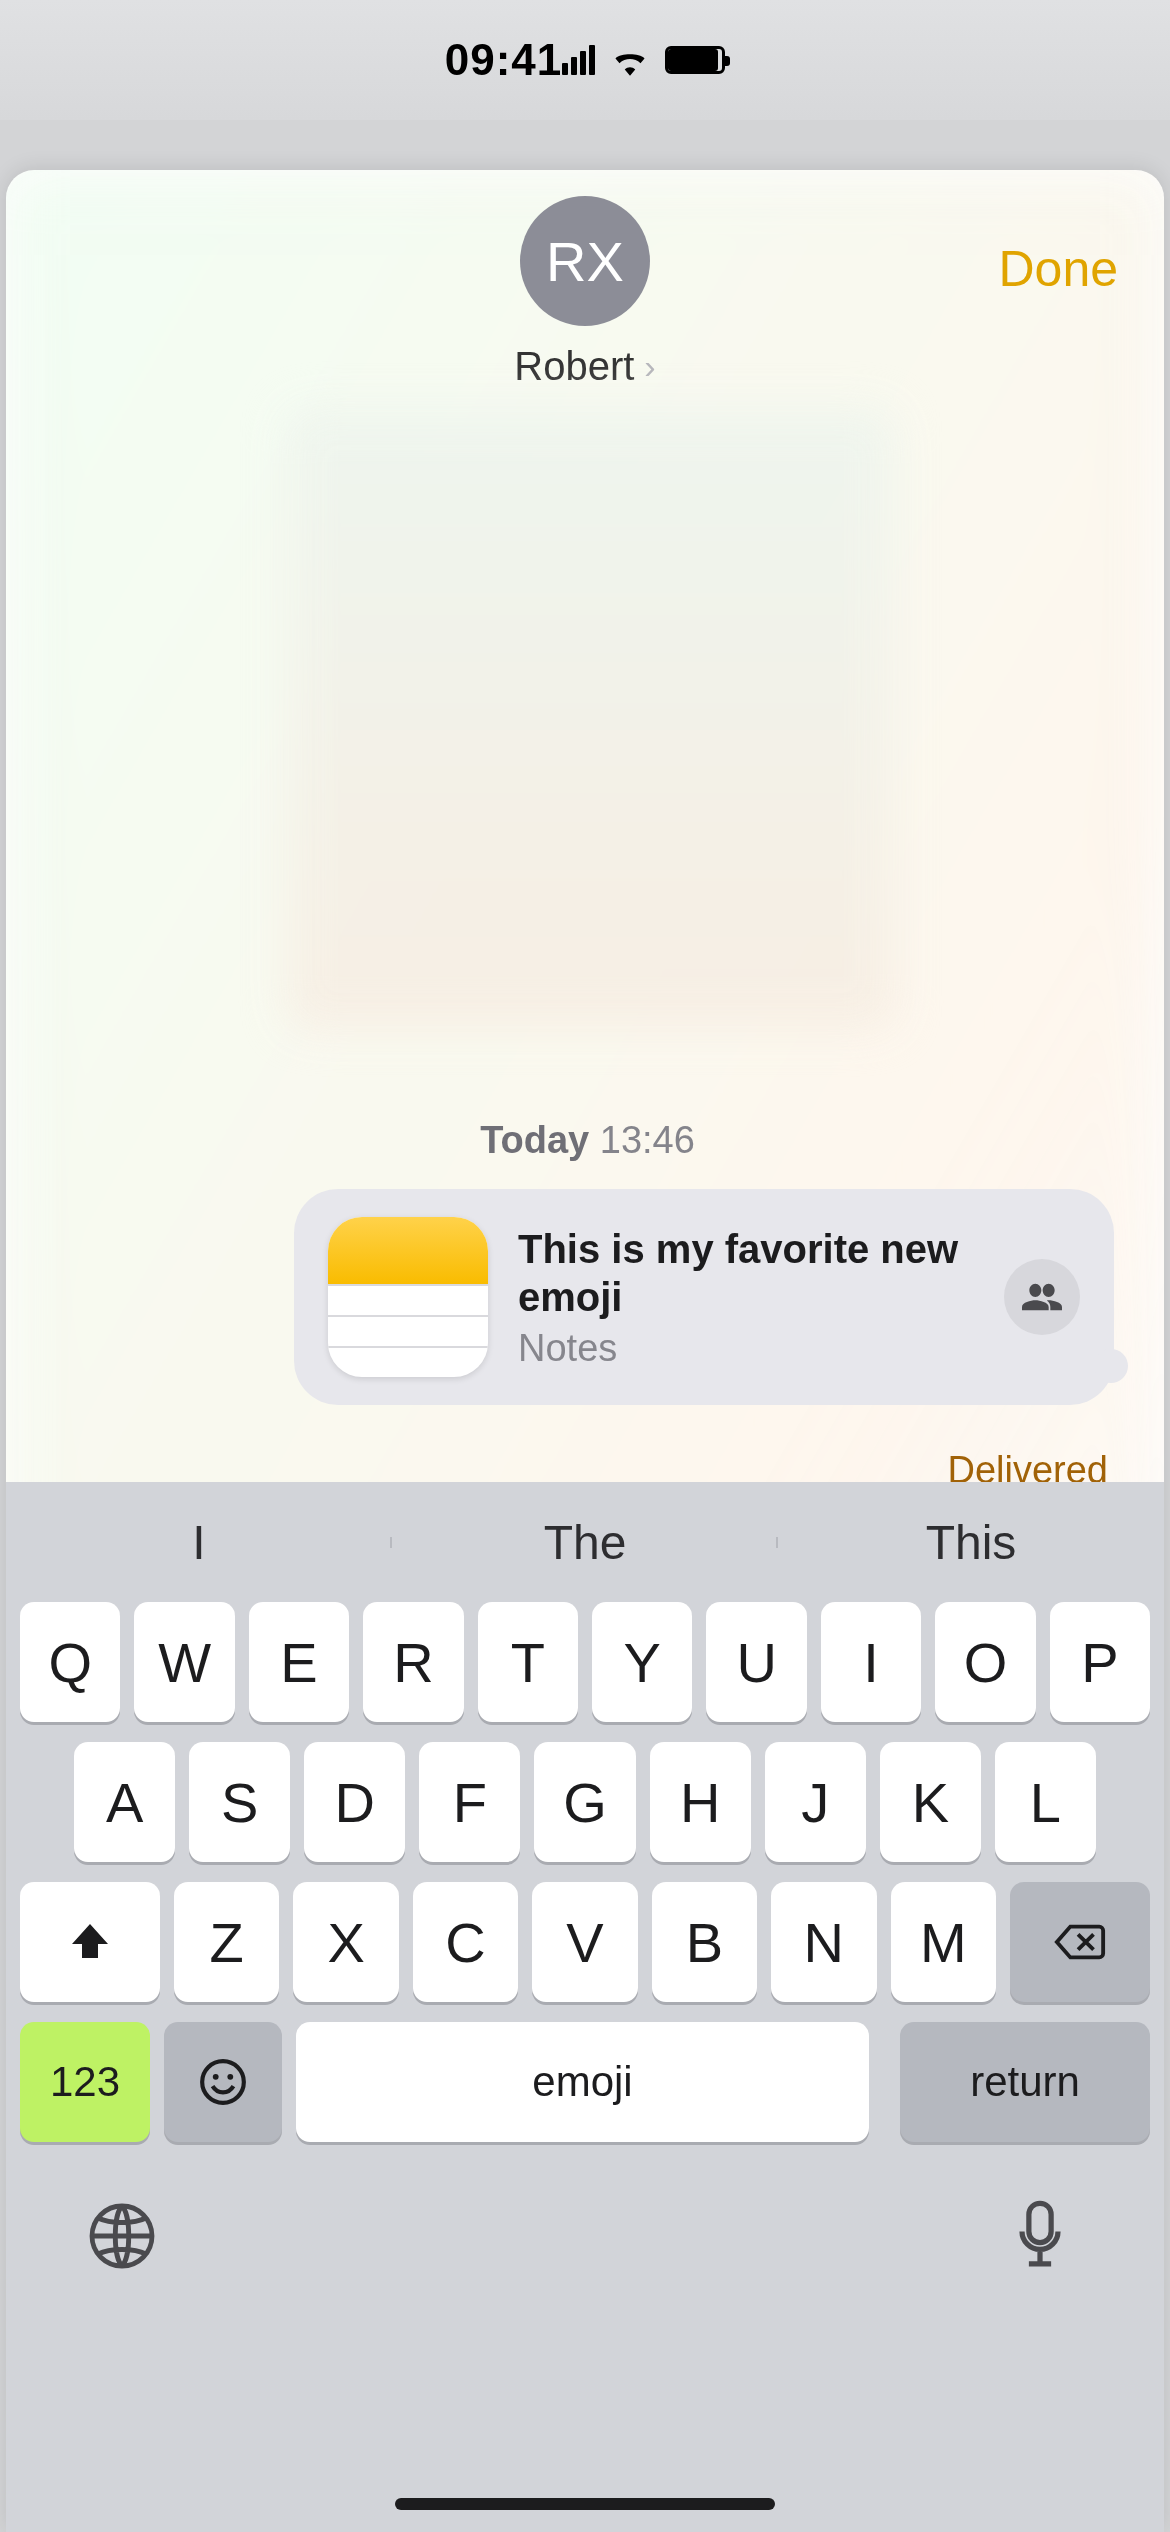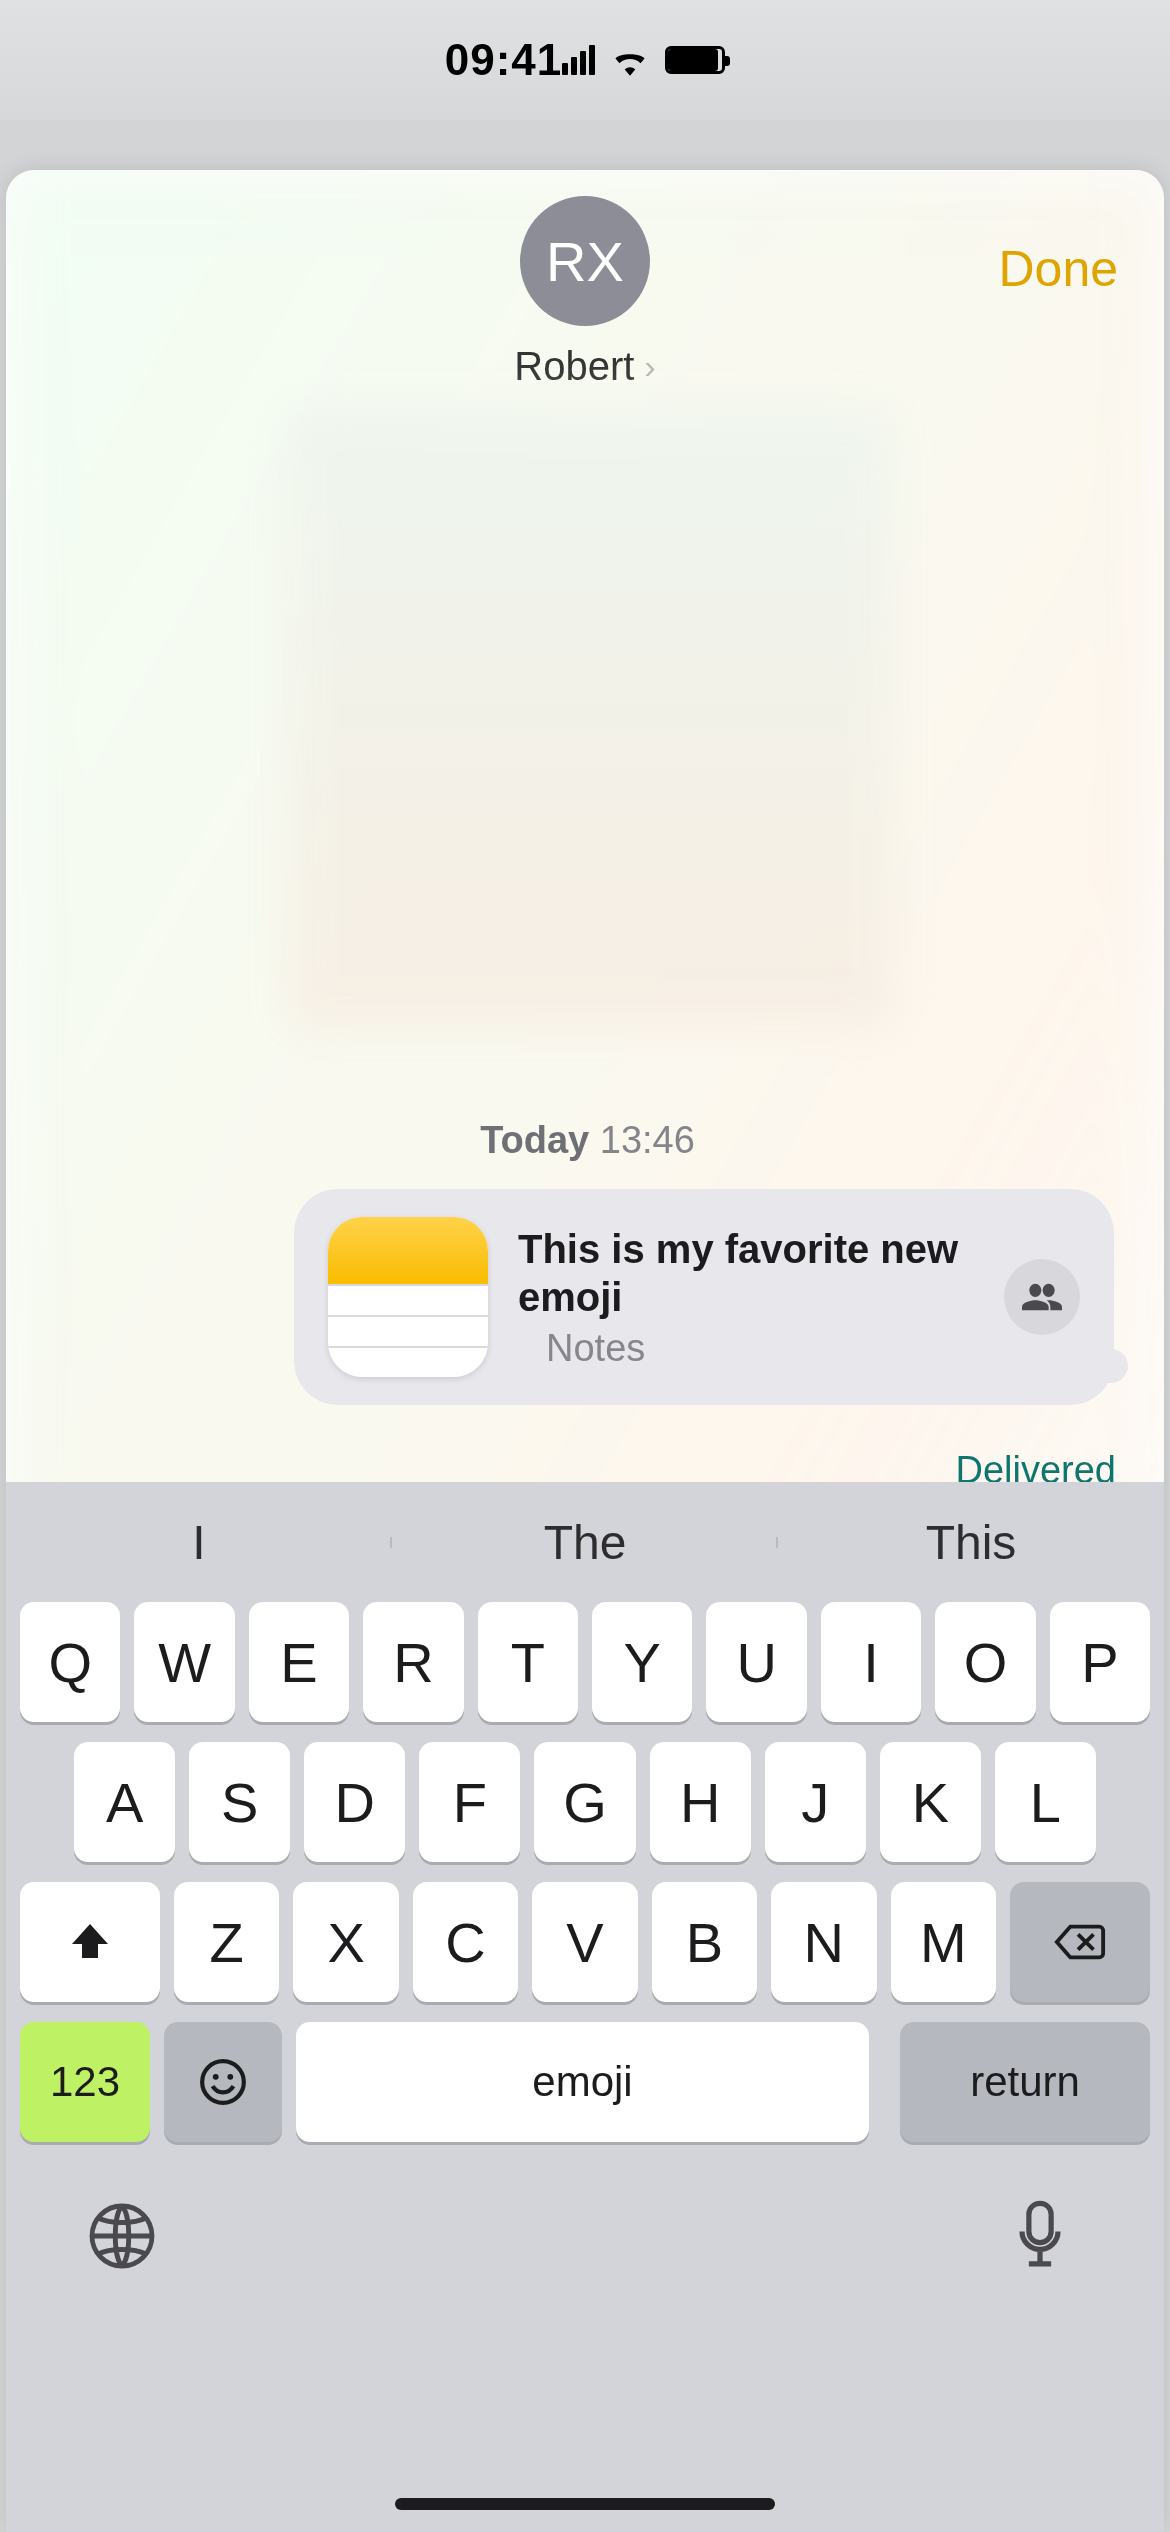--- a/index.html
+++ b/index.html
@@ -35,23 +35,23 @@
   .timestamp { position:absolute; left:5px; right:0; top:720px; text-align:center; color:#84848b; font-size:38px;}
   .timestamp b{color:#6f6f76; font-weight:600;}
 
   .bubble { position:absolute; top:790px; right:50px; width:820px; background:#e7e7ec; border-radius:44px; padding:28px 34px; display:flex; align-items:center; gap:30px;}
   .bubble .tail{ position:absolute; right:-14px; bottom:22px; width:34px; height:34px; background:#e7e7ec; border-radius:50%;}
   .notes-icon{ width:160px; height:160px; border-radius:34px; background:#fff; box-shadow:0 2px 6px rgba(0,0,0,.12); overflow:hidden; flex:none; display:flex; flex-direction:column;}
   .notes-icon .top{ height:42%; background:linear-gradient(#ffd24a,#f9bc00);}
   .notes-icon .line{ flex:1; border-top:2px solid #d9d9dd;}
   .bubble-text{ flex:1; }
   .bubble-title{ font-size:40px; font-weight:600; color:#1c1c1e; line-height:1.2;}
-  .bubble-sub{ font-size:38px; color:#86868d; margin-top:6px;margin-left:28px;}
+  .bubble-sub{ font-size:38px; color:#86868d; margin-top:6px;}
   .collab{ width:76px; height:76px; border-radius:50%; background:#d7d7dc; display:flex; align-items:center; justify-content:center; color:#4a4a4e;}
-  .delivered{ position:absolute; right:48px; top:1050px; color:#0f766e; font-size:38px;}
+  .delivered{ position:absolute; right:56px; top:1050px; color:#a16207; font-size:38px;}
 
   
   .compose { position:absolute; left:0; right:0; top:1160px; padding:0 36px; display:flex; align-items:center; gap:30px;}
   .cam-btn, .apps-btn { width:86px; height:70px; border-radius:20px; background:#c3c3c8; display:flex; align-items:center; justify-content:center; color:#4d4d52;}
   .apps-btn{ border-radius:40px; position:relative;}
   .apps-btn::before{content:""; position:absolute; inset:-5px -10px -5px auto; width:20px; border-radius:40px; background:#d0d0d4; z-index:-1;}
   .reply-field{ flex:1; height:84px; border:2.5px solid #bdbdc2; border-radius:44px; background:#eef0f3; display:flex; align-items:center; padding:0 26px; gap:14px;}
   .reply-caret{ width:3px; height:46px; background:#1e7bd6;}
   .reply-ph{ color:#9d9da3; font-size:42px;}
   .mic-btn{ margin-left:auto; color:#9d9da3;}

